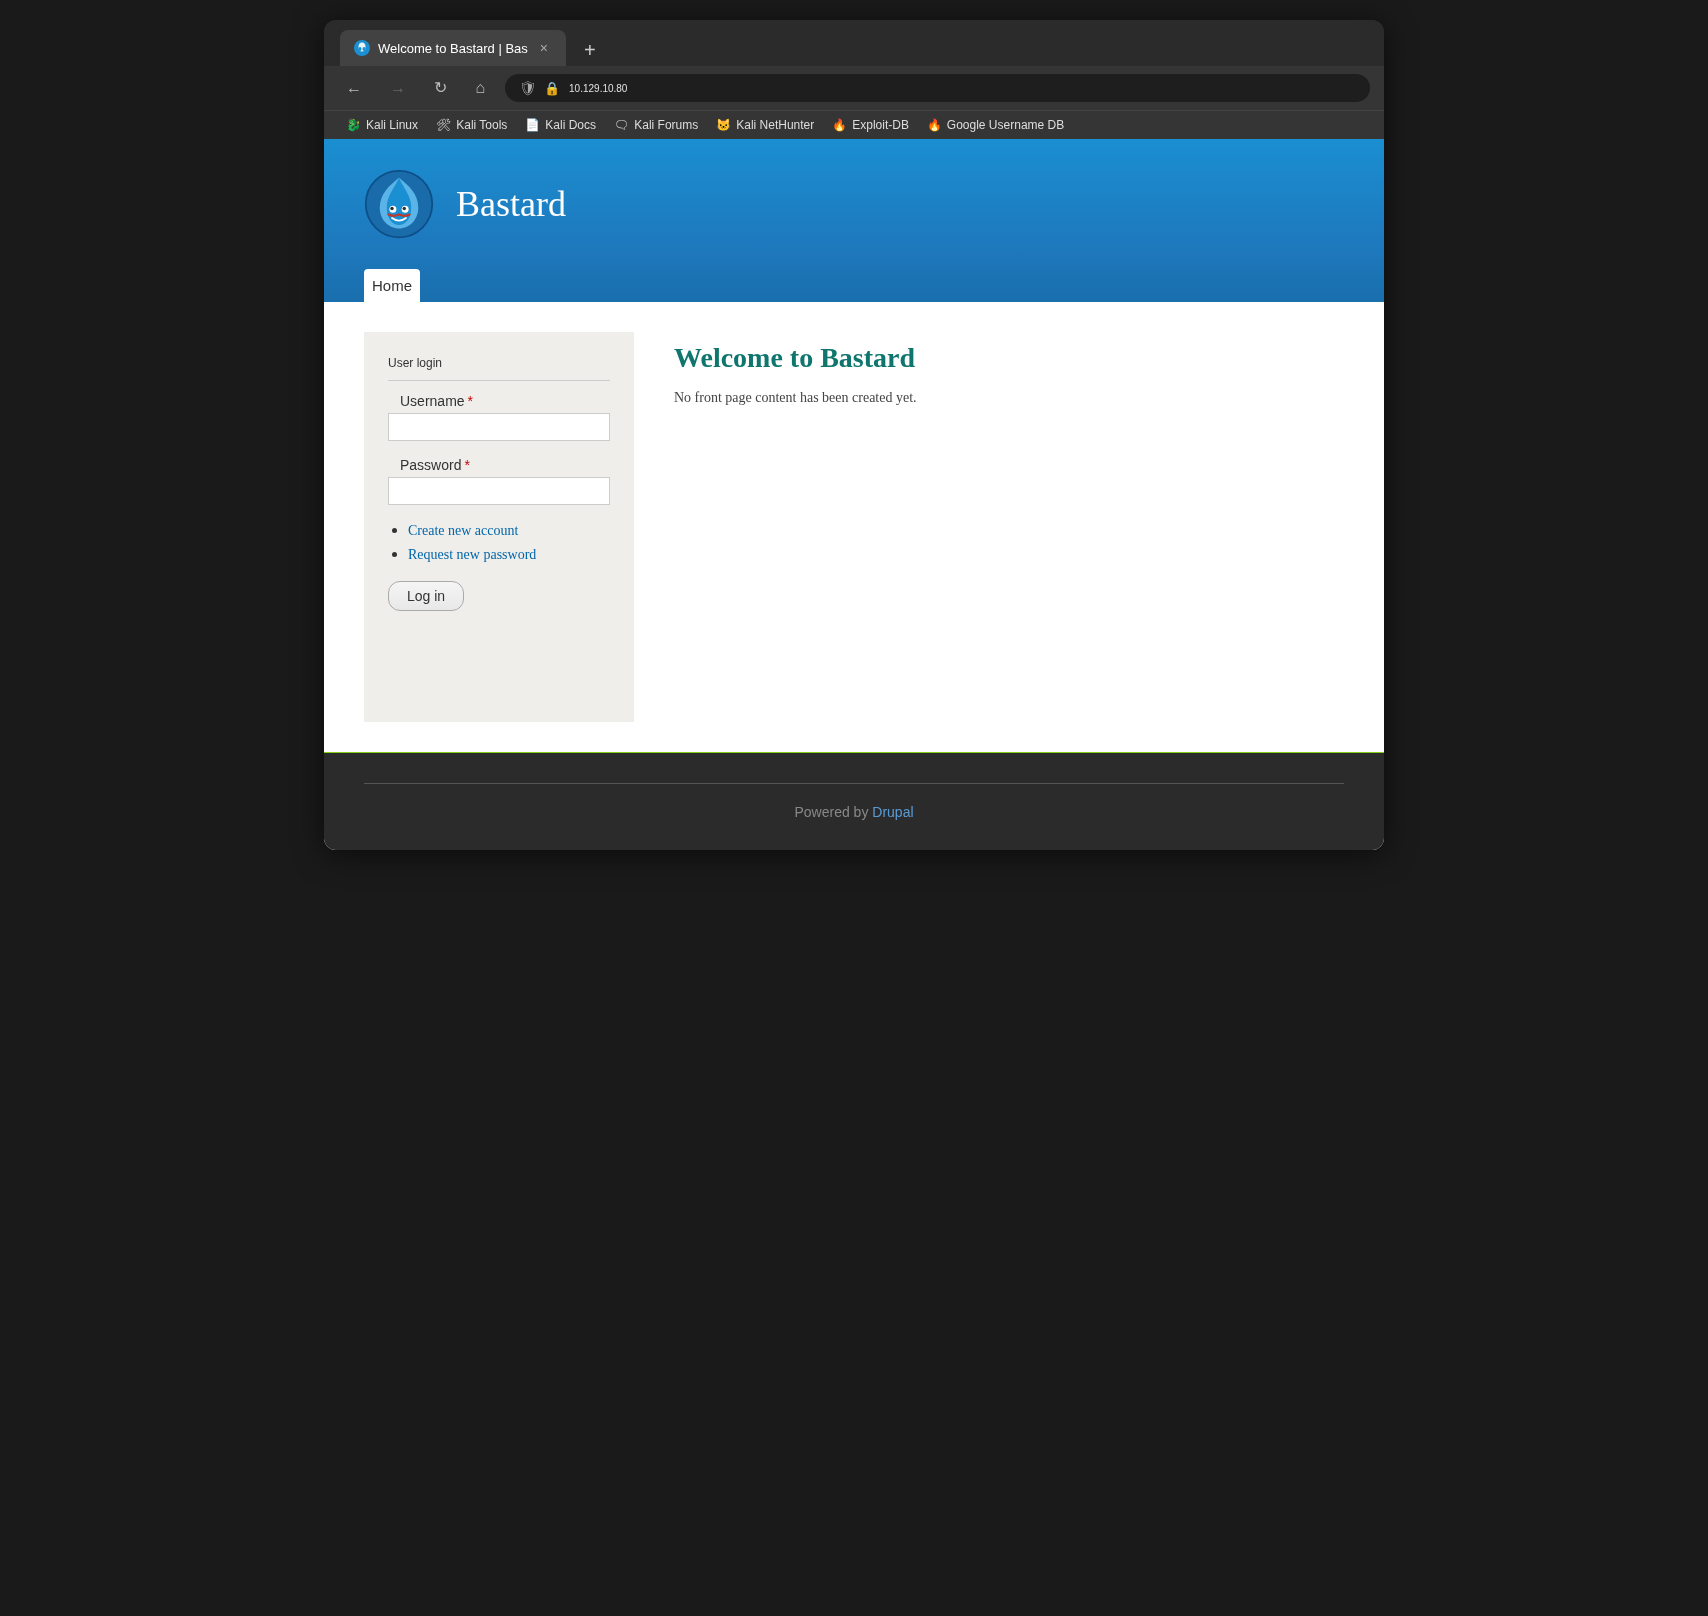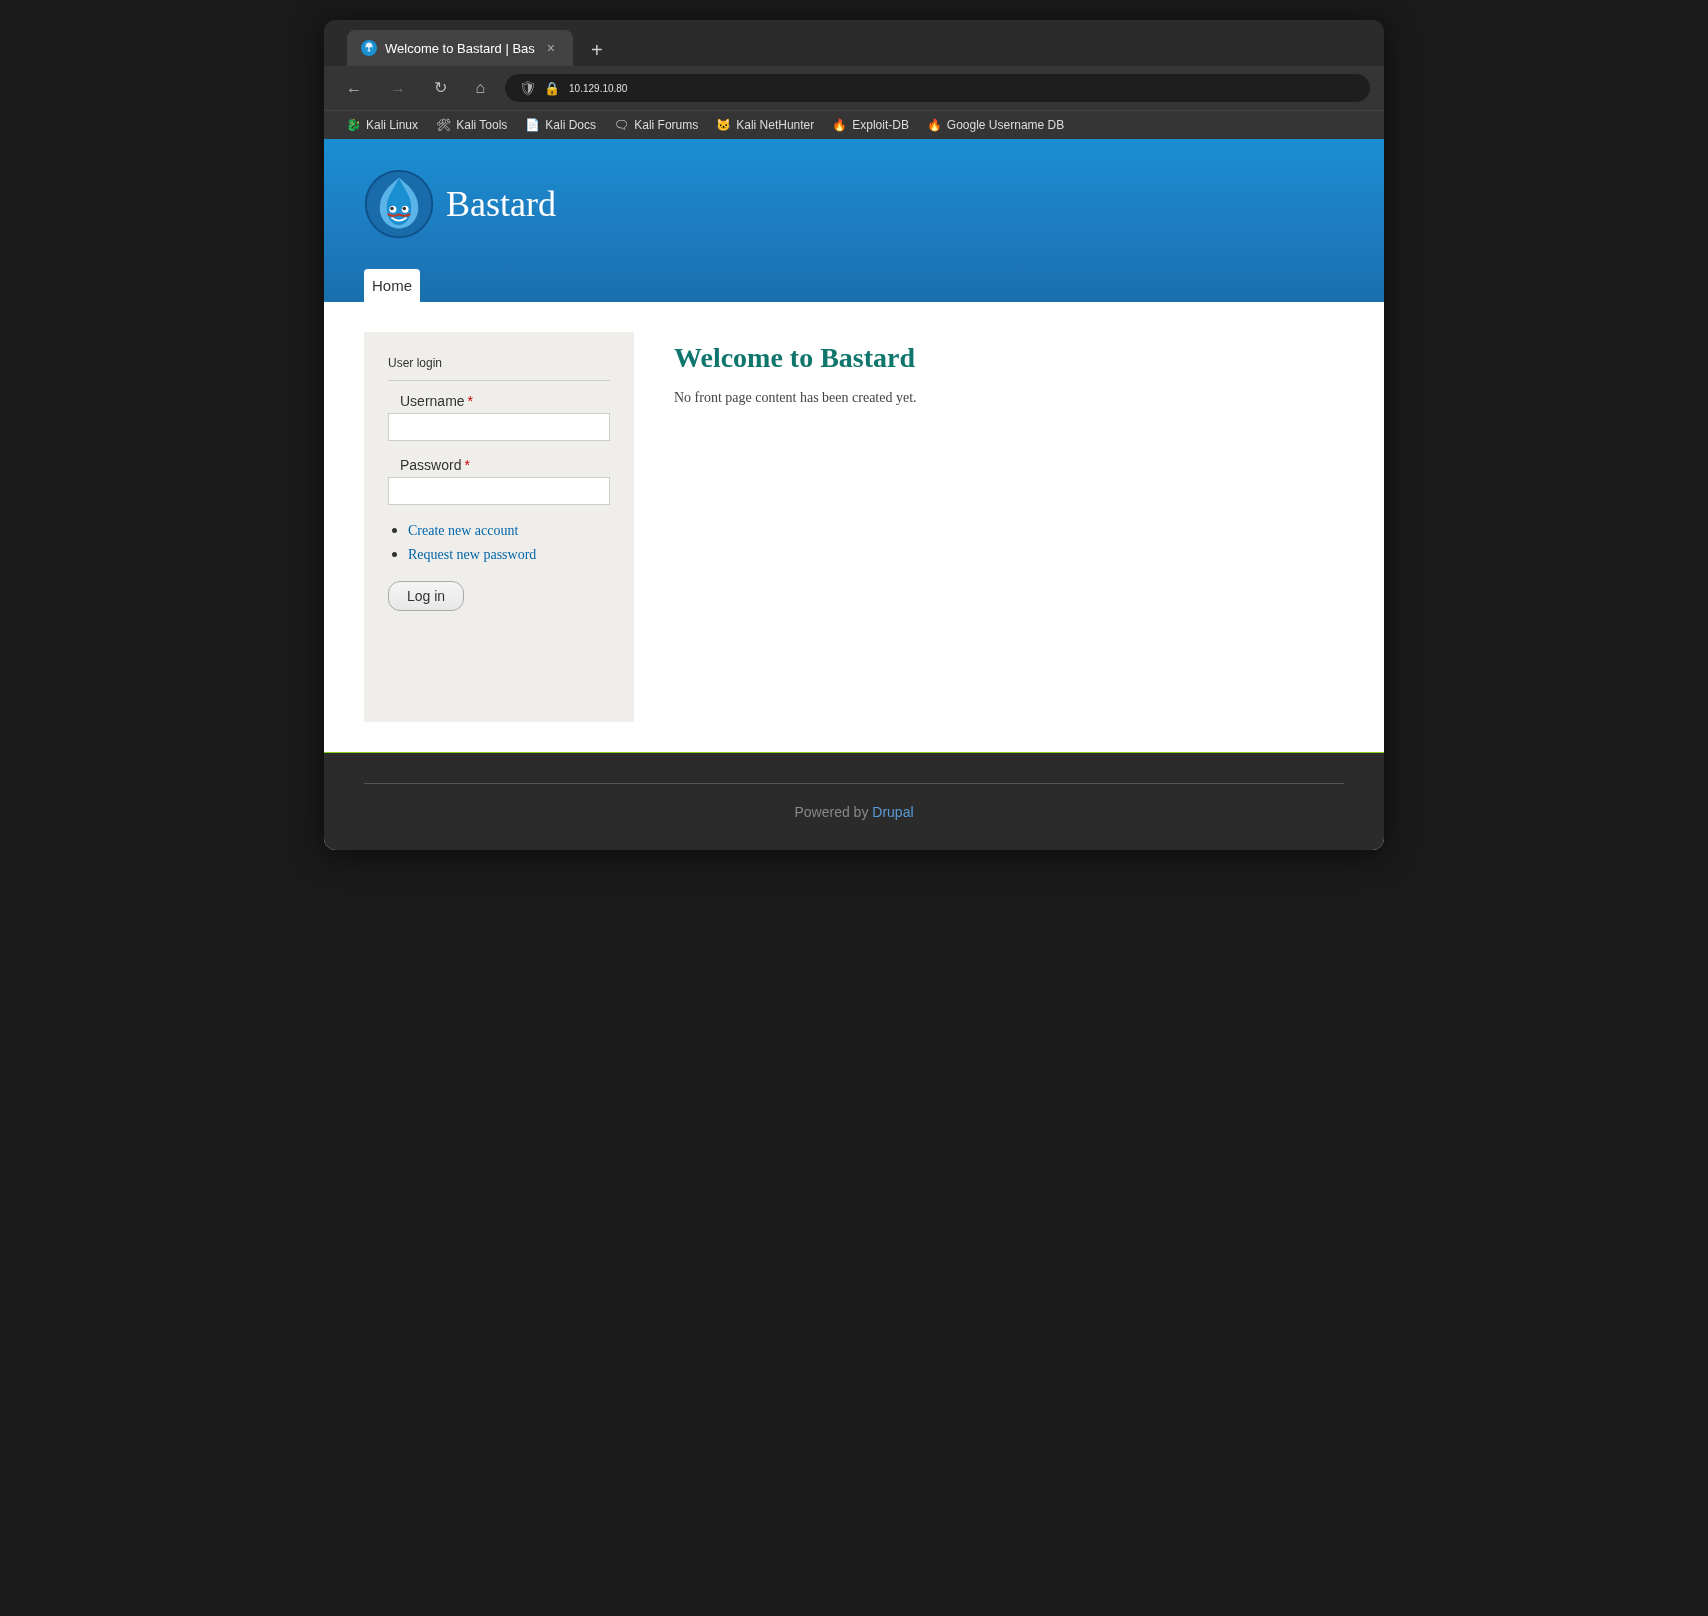--- a/index.html
+++ b/index.html
@@ -39,21 +39,20 @@
       align-items: center;
       gap: 8px;
       color: #ddd;
       font-size: 13px;
       min-width: 180px;
     }
 
     .tab.active {
       background: #424242;
       color: #fff;
-      margin-left: 7px;
     }
 
     .tab-favicon {
       width: 16px;
       height: 16px;
       display: inline-block;
     }
 
     .tab-title {
       flex: 1;
@@ -164,21 +163,21 @@
     .site-header {
       background: linear-gradient(180deg, #1a8fd1 0%, #1e7abf 60%, #1a6fad 100%);
       padding: 30px 40px 0;
       display: flex;
       flex-direction: column;
     }
 
     .site-branding {
       display: flex;
       align-items: center;
-      gap: 12px;
+      gap: 22px;
       margin-bottom: 20px;
     }
 
     .drupal-logo {
       width: 70px;
       height: 70px;
     }
 
     .site-name {
       color: #fff;

